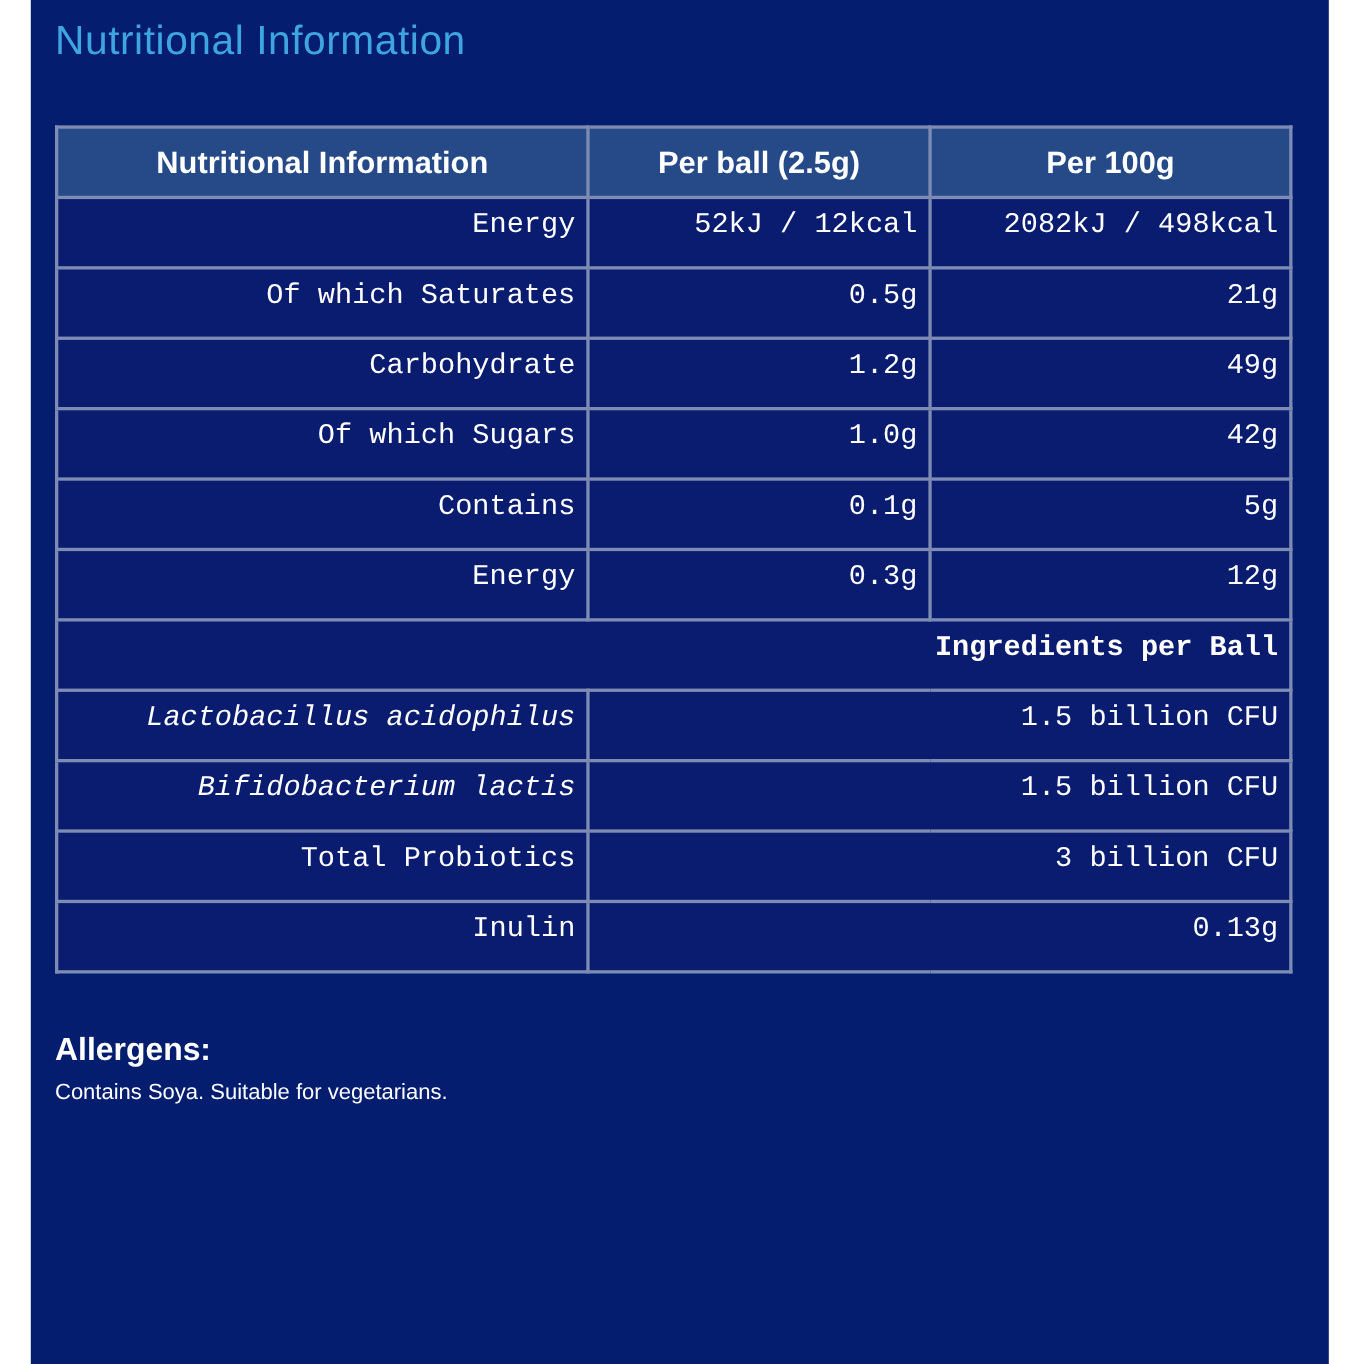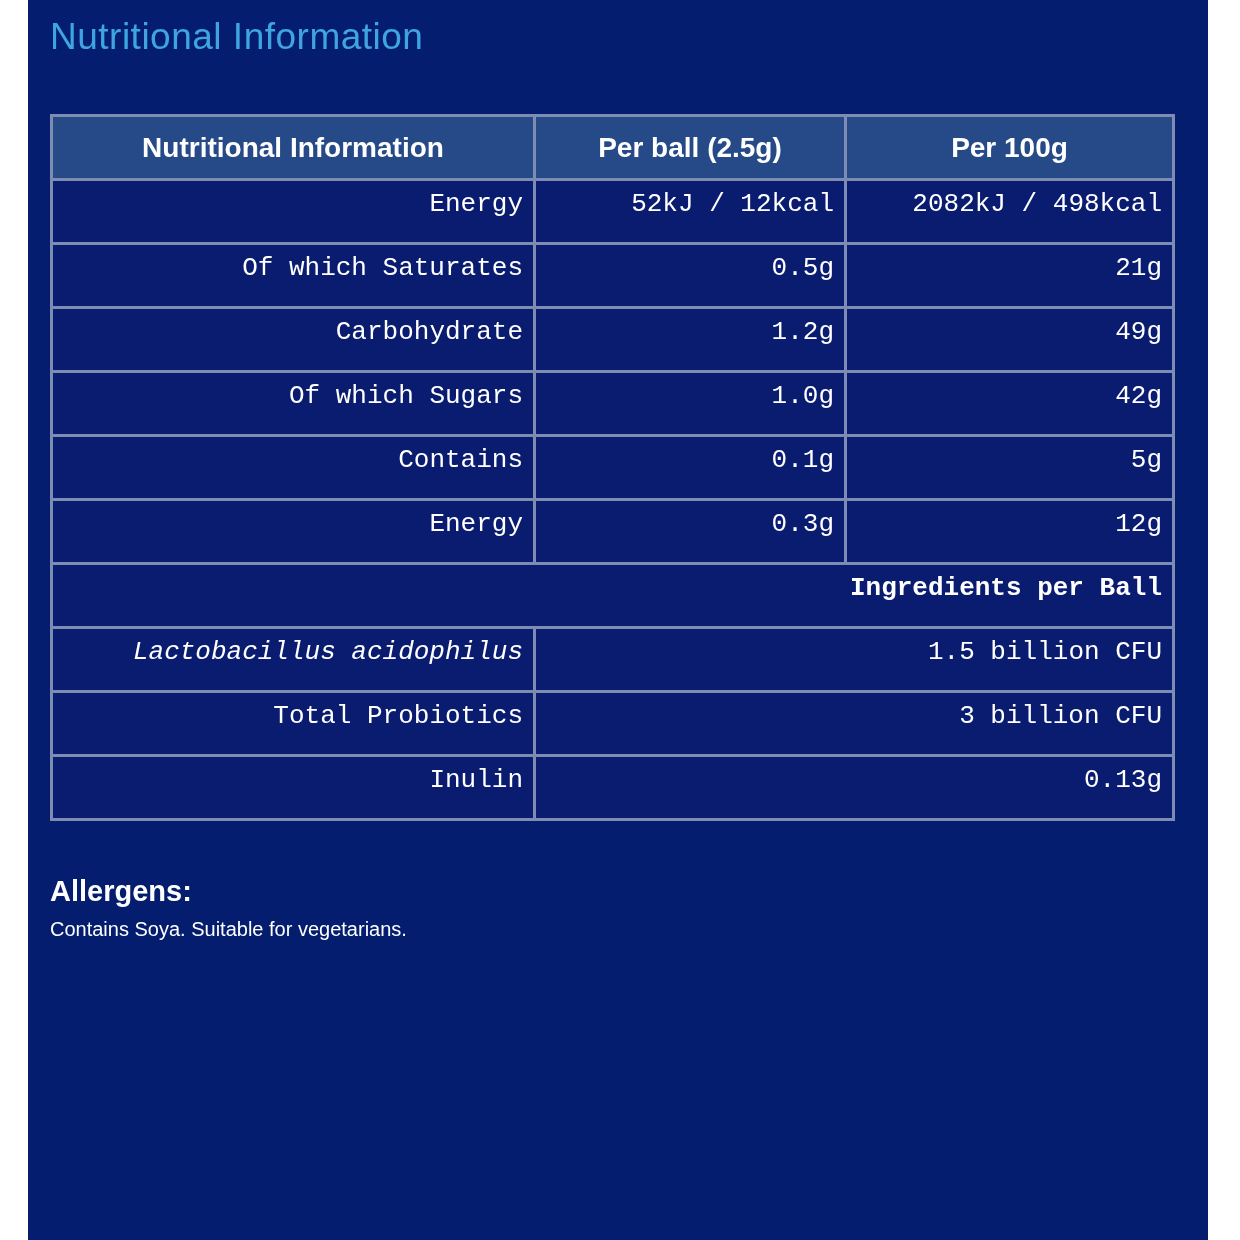--- a/index.html
+++ b/index.html
@@ -149,20 +149,24 @@
           <td>12g</td>
         </tr>
         <tr class="section-row">
           <td colspan="3">Ingredients per Ball</td>
         </tr>
         <tr>
           <td class="species">Lactobacillus acidophilus</td>
           <td colspan="2">1.5 billion CFU</td>
         </tr>
         <tr>
+          <td class="species">Bifidobacterium lactis</td>
+          <td colspan="2">1.5 billion CFU</td>
+        </tr>
+        <tr>
           <td class="bold-label">Total Probiotics</td>
           <td colspan="2">3 billion CFU</td>
         </tr>
         <tr>
           <td>Inulin</td>
           <td colspan="2">0.13g</td>
         </tr>
       </tbody>
     </table>
 

